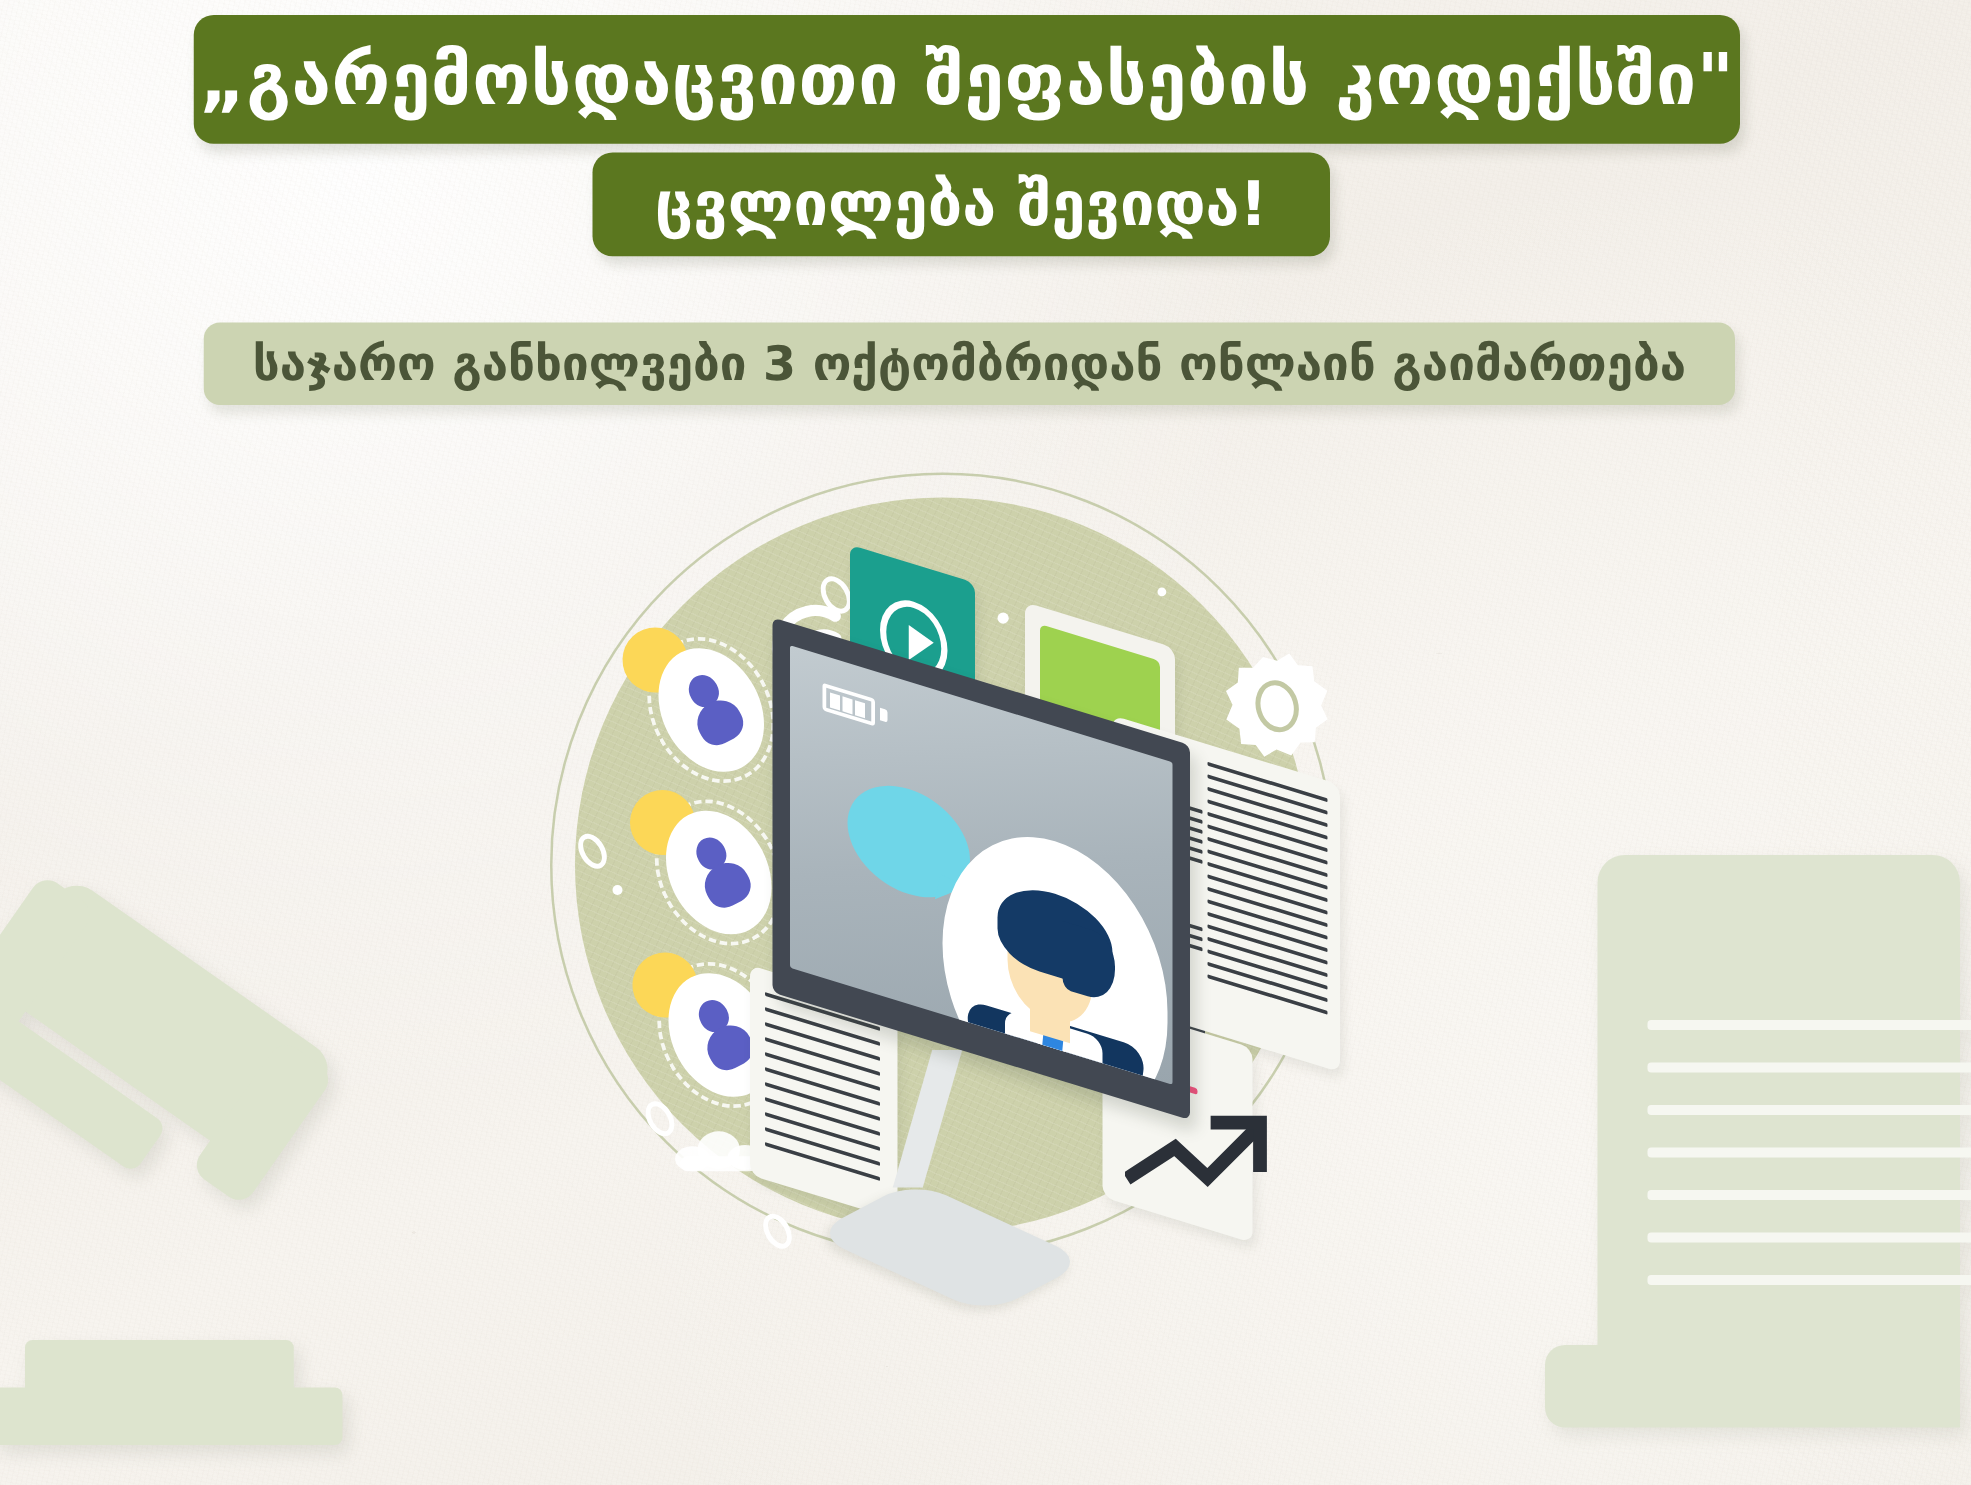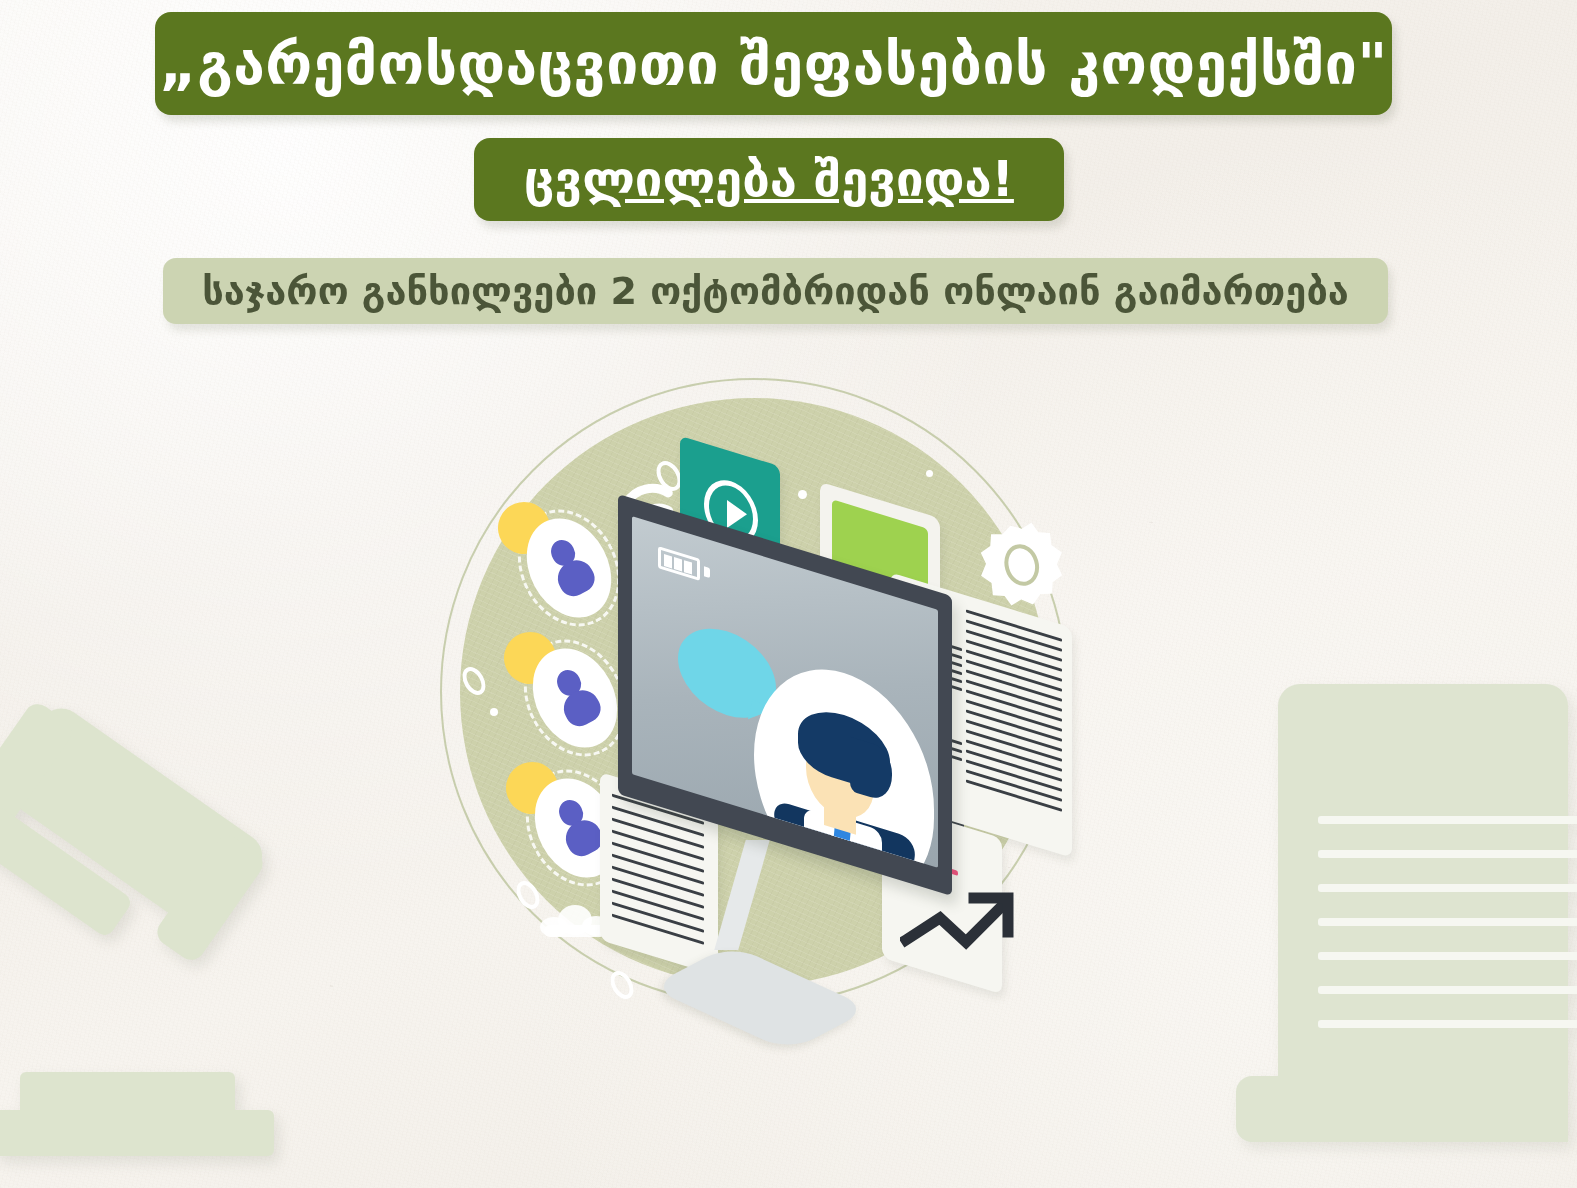--- a/index.html
+++ b/index.html
@@ -70,25 +70,24 @@
   }
 
   #banner-title {
     left: 155px; top: 12px;
     width: 1237px; height: 103px;
     font-size: 57px;
     font-weight: 700;
     letter-spacing: 0.5px;
   }
   #banner-sub {
-    left: 474px; top: 138px;
+    left: 474px; top: 122px;
     width: 590px; height: 83px;
     font-size: 49px;
     font-weight: 700;
-    text-decoration: underline;
   }
   #banner-note {
     left: 163px; top: 258px;
     width: 1225px; height: 66px;
     font-size: 38px;
     font-weight: 700;
     border-radius: 13px;
   }
 
   
@@ -713,13 +712,13 @@
       <div class="person-hair"></div>
       <div class="person-hair-tuft"></div>
     </div>
   </div>
 </div>
 
 <div class="banner banner-dark" id="banner-title">„გარემოსდაცვითი შეფასების კოდექსში"</div>
 
 <div class="banner banner-dark" id="banner-sub">ცვლილება შევიდა!</div>
 
-<div class="banner banner-light" id="banner-note">საჯარო განხილვები 2 ოქტომბრიდან ონლაინ გაიმართება</div>
+<div class="banner banner-light" id="banner-note">საჯარო განხილვები 3 ოქტომბრიდან ონლაინ გაიმართება</div>
 
 </body></html>

